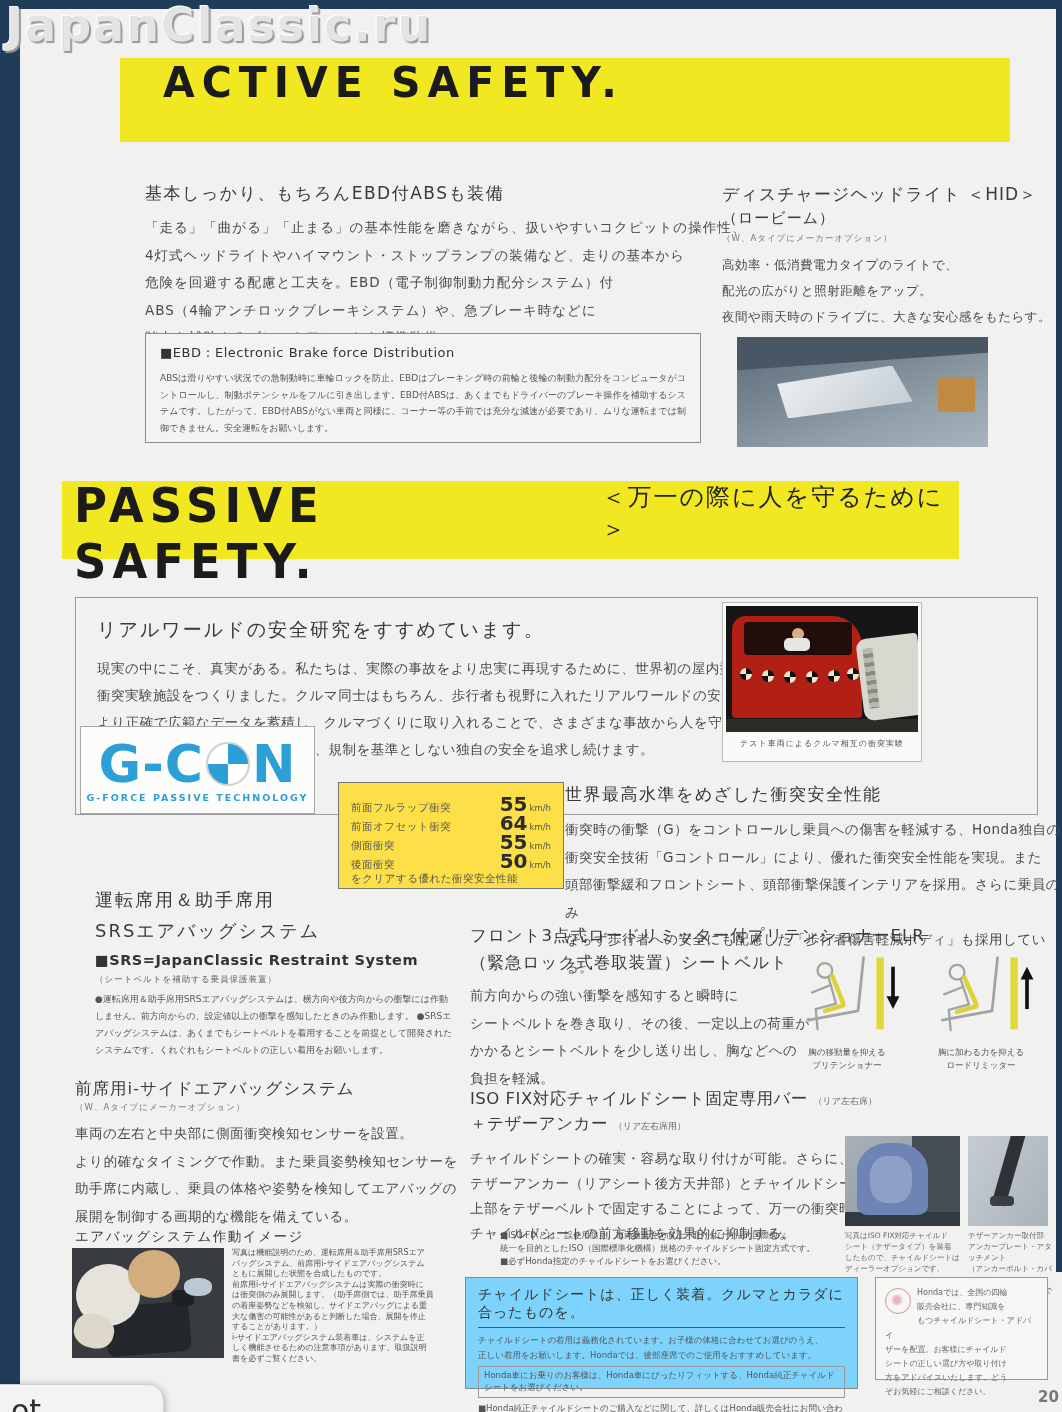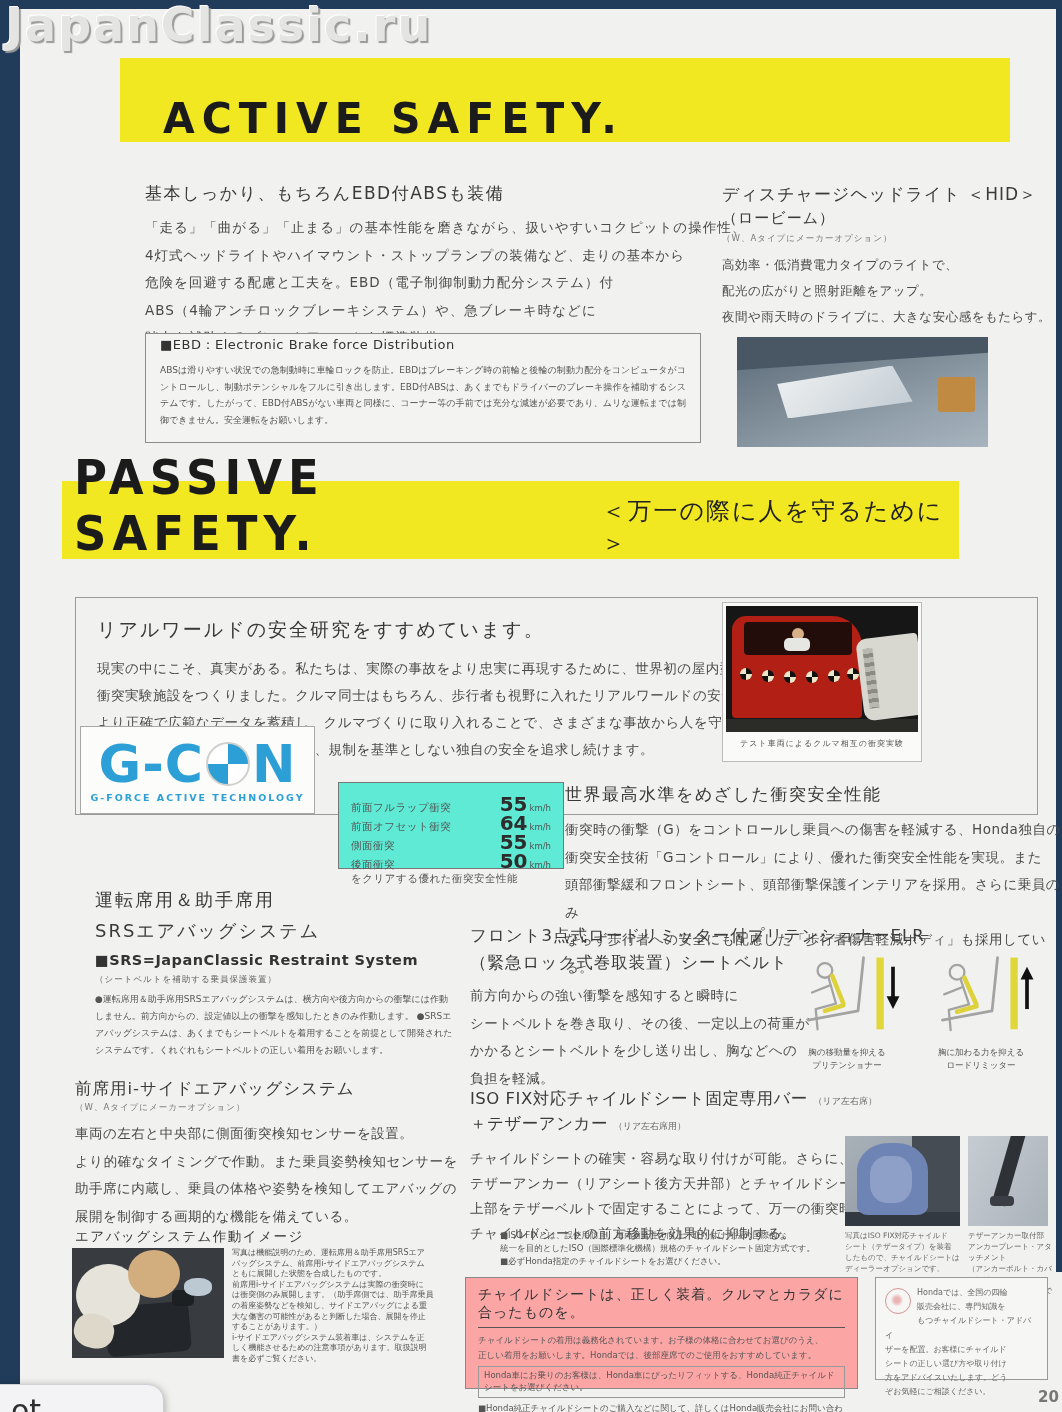--- a/index.html
+++ b/index.html
@@ -11,37 +11,37 @@
   
   .strip-top{left:0;top:0;width:1062px;height:9px;background:#203c5a;}
   .strip-left{left:0;top:0;width:20px;height:1412px;background:#203c5a;}
   .strip-right{left:1056px;top:0;width:6px;height:1272px;background:#203c5a;}
 
   
   .watermark{left:6px;top:-2px;font-size:46px;font-weight:800;letter-spacing:2px;color:#e4e4e2;
              text-shadow:2px 2px 1px #9a9a98,-1px -1px 0 #ffffff;}
 
   
-  .banner{background:#f2e821;display:flex;align-items:flex-end;}
+  .banner{background:#f2e821;display:flex;align-items:flex-start;}
   .banner-active{left:120px;top:58px;width:890px;height:84px;padding-left:43px;box-sizing:border-box;}
   .banner-passive{left:62px;top:481px;width:897px;height:78px;padding-left:12px;box-sizing:border-box;}
   .banner-title{font-weight:800;color:#1b1b1b;letter-spacing:7px;font-size:41px;transform:scaleY(1.05);}
   .banner-passive .banner-title{font-size:45px;letter-spacing:6px;}
   .banner-sub{font-size:22px;color:#222;letter-spacing:2px;margin-left:36px;}
   .banner-passive .banner-sub{font-size:24px;margin-left:26px;}
 
   
   .intro-heading{left:145px;top:182px;font-size:17px;letter-spacing:1.5px;color:#3a3a3a;font-weight:500;}
   .intro-body{left:145px;top:214px;font-size:13.5px;line-height:27.5px;letter-spacing:1px;color:#4a4a4a;}
   .hid-heading{left:722px;top:183px;font-size:17px;letter-spacing:1px;color:#3a3a3a;font-weight:500;}
   .hid-sub{left:722px;top:209px;font-size:15px;letter-spacing:1px;color:#3a3a3a;}
   .hid-note{left:722px;top:233px;font-size:8.5px;color:#777;letter-spacing:1px;}
   .hid-body{left:722px;top:252px;font-size:12.5px;line-height:26px;letter-spacing:.5px;color:#4a4a4a;}
 
-  .ebd-box{left:145px;top:333px;width:556px;height:110px;border:1.5px solid #8c8c8c;box-sizing:border-box;padding:2px 14px;background:#f3f3f1;}
+  .ebd-box{left:145px;top:333px;width:556px;height:110px;border:1.5px solid #8c8c8c;box-sizing:border-box;padding:10px 14px;background:#f3f3f1;}
   .ebd-title{font-size:13px;letter-spacing:.5px;color:#333;font-weight:500;margin-bottom:8px;}
   .ebd-body{font-size:9px;line-height:16.5px;color:#555;text-align:justify;}
 
   
   .headlight-photo{left:737px;top:337px;width:251px;height:110px;overflow:hidden;
     background:linear-gradient(160deg,#5c6a7a 0%,#75848f 35%,#93a1ad 70%,#a8b4bd 100%);}
   .hl-hood{position:absolute;left:-6px;top:-10px;width:110%;height:34px;background:#495664;transform:skewY(-4deg);}
   .hl-lens{position:absolute;left:16%;top:26%;width:54%;height:48%;background:linear-gradient(135deg,#f0f2f2,#c0cad2);
     clip-path:polygon(0 35%,85% 0,100% 68%,8% 100%);}
   .hl-amber{position:absolute;right:5%;top:36%;width:15%;height:32%;background:#c08a42;border-radius:3px;}
@@ -66,21 +66,21 @@
   .cr-window{position:absolute;left:12px;top:6px;width:108px;height:33px;background:#230d0b;border-radius:4px;}
   .cr-head{position:absolute;left:60px;top:12px;width:12px;height:12px;border-radius:50%;background:#d8b088;}
   .cr-torso{position:absolute;left:52px;top:22px;width:26px;height:13px;border-radius:5px;background:#e6e6e2;}
   .cr-marker{position:absolute;width:12px;height:12px;border-radius:50%;
     background:conic-gradient(#111 0 25%,#ece6c8 0 50%,#111 0 75%,#ece6c8 0 100%);}
   .cr-car{position:absolute;right:-4px;top:30px;width:62px;height:82px;background:#d8d8d0;border-radius:10px 4px 4px 10px;transform:rotate(-7deg);}
   .cr-crumple{position:absolute;left:6px;top:10px;width:10px;height:60px;background:repeating-linear-gradient(#b8b8b0 0 5px,#8b8b84 5px 9px);}
   .crash-caption{font-size:8px;color:#555;text-align:center;margin-top:6px;letter-spacing:1px;}
 
   
-  .speed-table{left:338px;top:782px;width:226px;height:87px;border:1.5px solid #777;box-sizing:border-box;padding:9px 12px;background:#5eead4;}
+  .speed-table{left:338px;top:782px;width:226px;height:107px;border:1.5px solid #777;box-sizing:border-box;padding:9px 12px;background:#fde047;}
   .sp-row{display:flex;align-items:baseline;height:19px;}
   .sp-label{flex:1;font-size:10.5px;color:#555;letter-spacing:.5px;}
   .sp-value{font-size:20px;font-weight:700;color:#2d2d2d;}
   .sp-unit{font-size:8.5px;color:#555;margin-left:2px;}
   .sp-footer{font-size:10.5px;color:#555;margin-top:4px;letter-spacing:.5px;}
 
   .gctrl-heading{left:565px;top:783px;font-size:17px;letter-spacing:1.5px;color:#383838;font-weight:500;}
   .gctrl-body{left:565px;top:816px;font-size:13.5px;line-height:27.5px;letter-spacing:.5px;color:#4a4a4a;}
 
   
@@ -121,21 +121,21 @@
   .cs-seatbase{position:absolute;left:0;bottom:0;width:100%;height:16%;background:#333940;}
   .cs-shell{position:absolute;left:10%;top:8%;width:62%;height:80%;background:#6e84b4;border-radius:45% 45% 16% 16%/38% 38% 12% 12%;}
   .cs-pad{position:absolute;left:22%;top:22%;width:36%;height:52%;background:#8ea0c8;border-radius:40%;}
   .tether-photo{left:968px;top:1136px;width:80px;height:90px;background:linear-gradient(120deg,#c6ccd2,#aab2ba);overflow:hidden;}
   .te-strap{position:absolute;left:42%;top:-8%;width:18%;height:86%;background:#2e3236;transform:rotate(16deg);}
   .te-hook{position:absolute;left:28%;bottom:22%;width:30%;height:11%;background:#3a3e44;border-radius:4px;}
   .cs-cap{left:845px;top:1230px;width:115px;font-size:7.5px;line-height:11px;color:#666;}
   .te-cap{left:968px;top:1230px;width:88px;font-size:7.5px;line-height:11px;color:#666;}
 
   
-  .childseat-box{left:465px;top:1277px;width:393px;height:112px;border:1.5px solid #888;box-sizing:border-box;padding:8px 12px;background:#fca5a5;}
+  .childseat-box{left:465px;top:1277px;width:393px;height:112px;border:1.5px solid #888;box-sizing:border-box;padding:8px 12px;background:#7dd3fc;}
   .cb-title{font-size:14px;letter-spacing:1px;color:#333;border-bottom:1.5px solid #555;padding-bottom:5px;font-weight:500;}
   .cb-body{font-size:8.5px;line-height:14.5px;color:#555;margin-top:5px;}
   .cb-boxed{font-size:8.5px;color:#555;border:1px solid #999;padding:3px 5px;margin-top:4px;}
   .cb-footnote{font-size:8.5px;color:#555;margin-top:5px;}
 
   .advisor-box{left:875px;top:1277px;width:173px;height:103px;border:1.5px solid #999;box-sizing:border-box;padding:8px 9px;background:#f6f6f4;}
   .adv-icon{float:left;width:26px;height:26px;border-radius:50%;border:1.5px solid #d49494;margin:2px 6px 2px 0;position:relative;box-sizing:border-box;}
   .adv-icon-core{position:absolute;left:5px;top:5px;width:12px;height:12px;border-radius:50%;
     background:radial-gradient(#e8b4b4 30%,#f6e8e8 70%);}
   .adv-text{font-size:8px;line-height:14.2px;color:#666;}
@@ -197,21 +197,21 @@
 衝突実験施設をつくりました。クルマ同士はもちろん、歩行者も視野に入れたリアルワールドの安全研究。
 より正確で広範なデータを蓄積し、クルマづくりに取り入れることで、さまざまな事故から人を守ることが
 できると考えています。Hondaは、規制を基準としない独自の安全を追求し続けます。</div>
 
   <div class="abs gcon-card">
     <div class="gcon-line">
       <span>G-C</span>
       <span class="gcon-target"></span>
       <span>N</span>
     </div>
-    <div class="gcon-tagline">G-FORCE ACTIVE TECHNOLOGY</div>
+    <div class="gcon-tagline">G-FORCE PASSIVE TECHNOLOGY</div>
   </div>
 
   <div class="abs crash-frame">
     <div class="crash-photo">
       <div class="cr-ground"></div>
       <div class="cr-van">
         <div class="cr-window"></div>
         <div class="cr-head"></div>
         <div class="cr-torso"></div>
         <div class="cr-marker" style="left:8px;top:52px;"></div>

